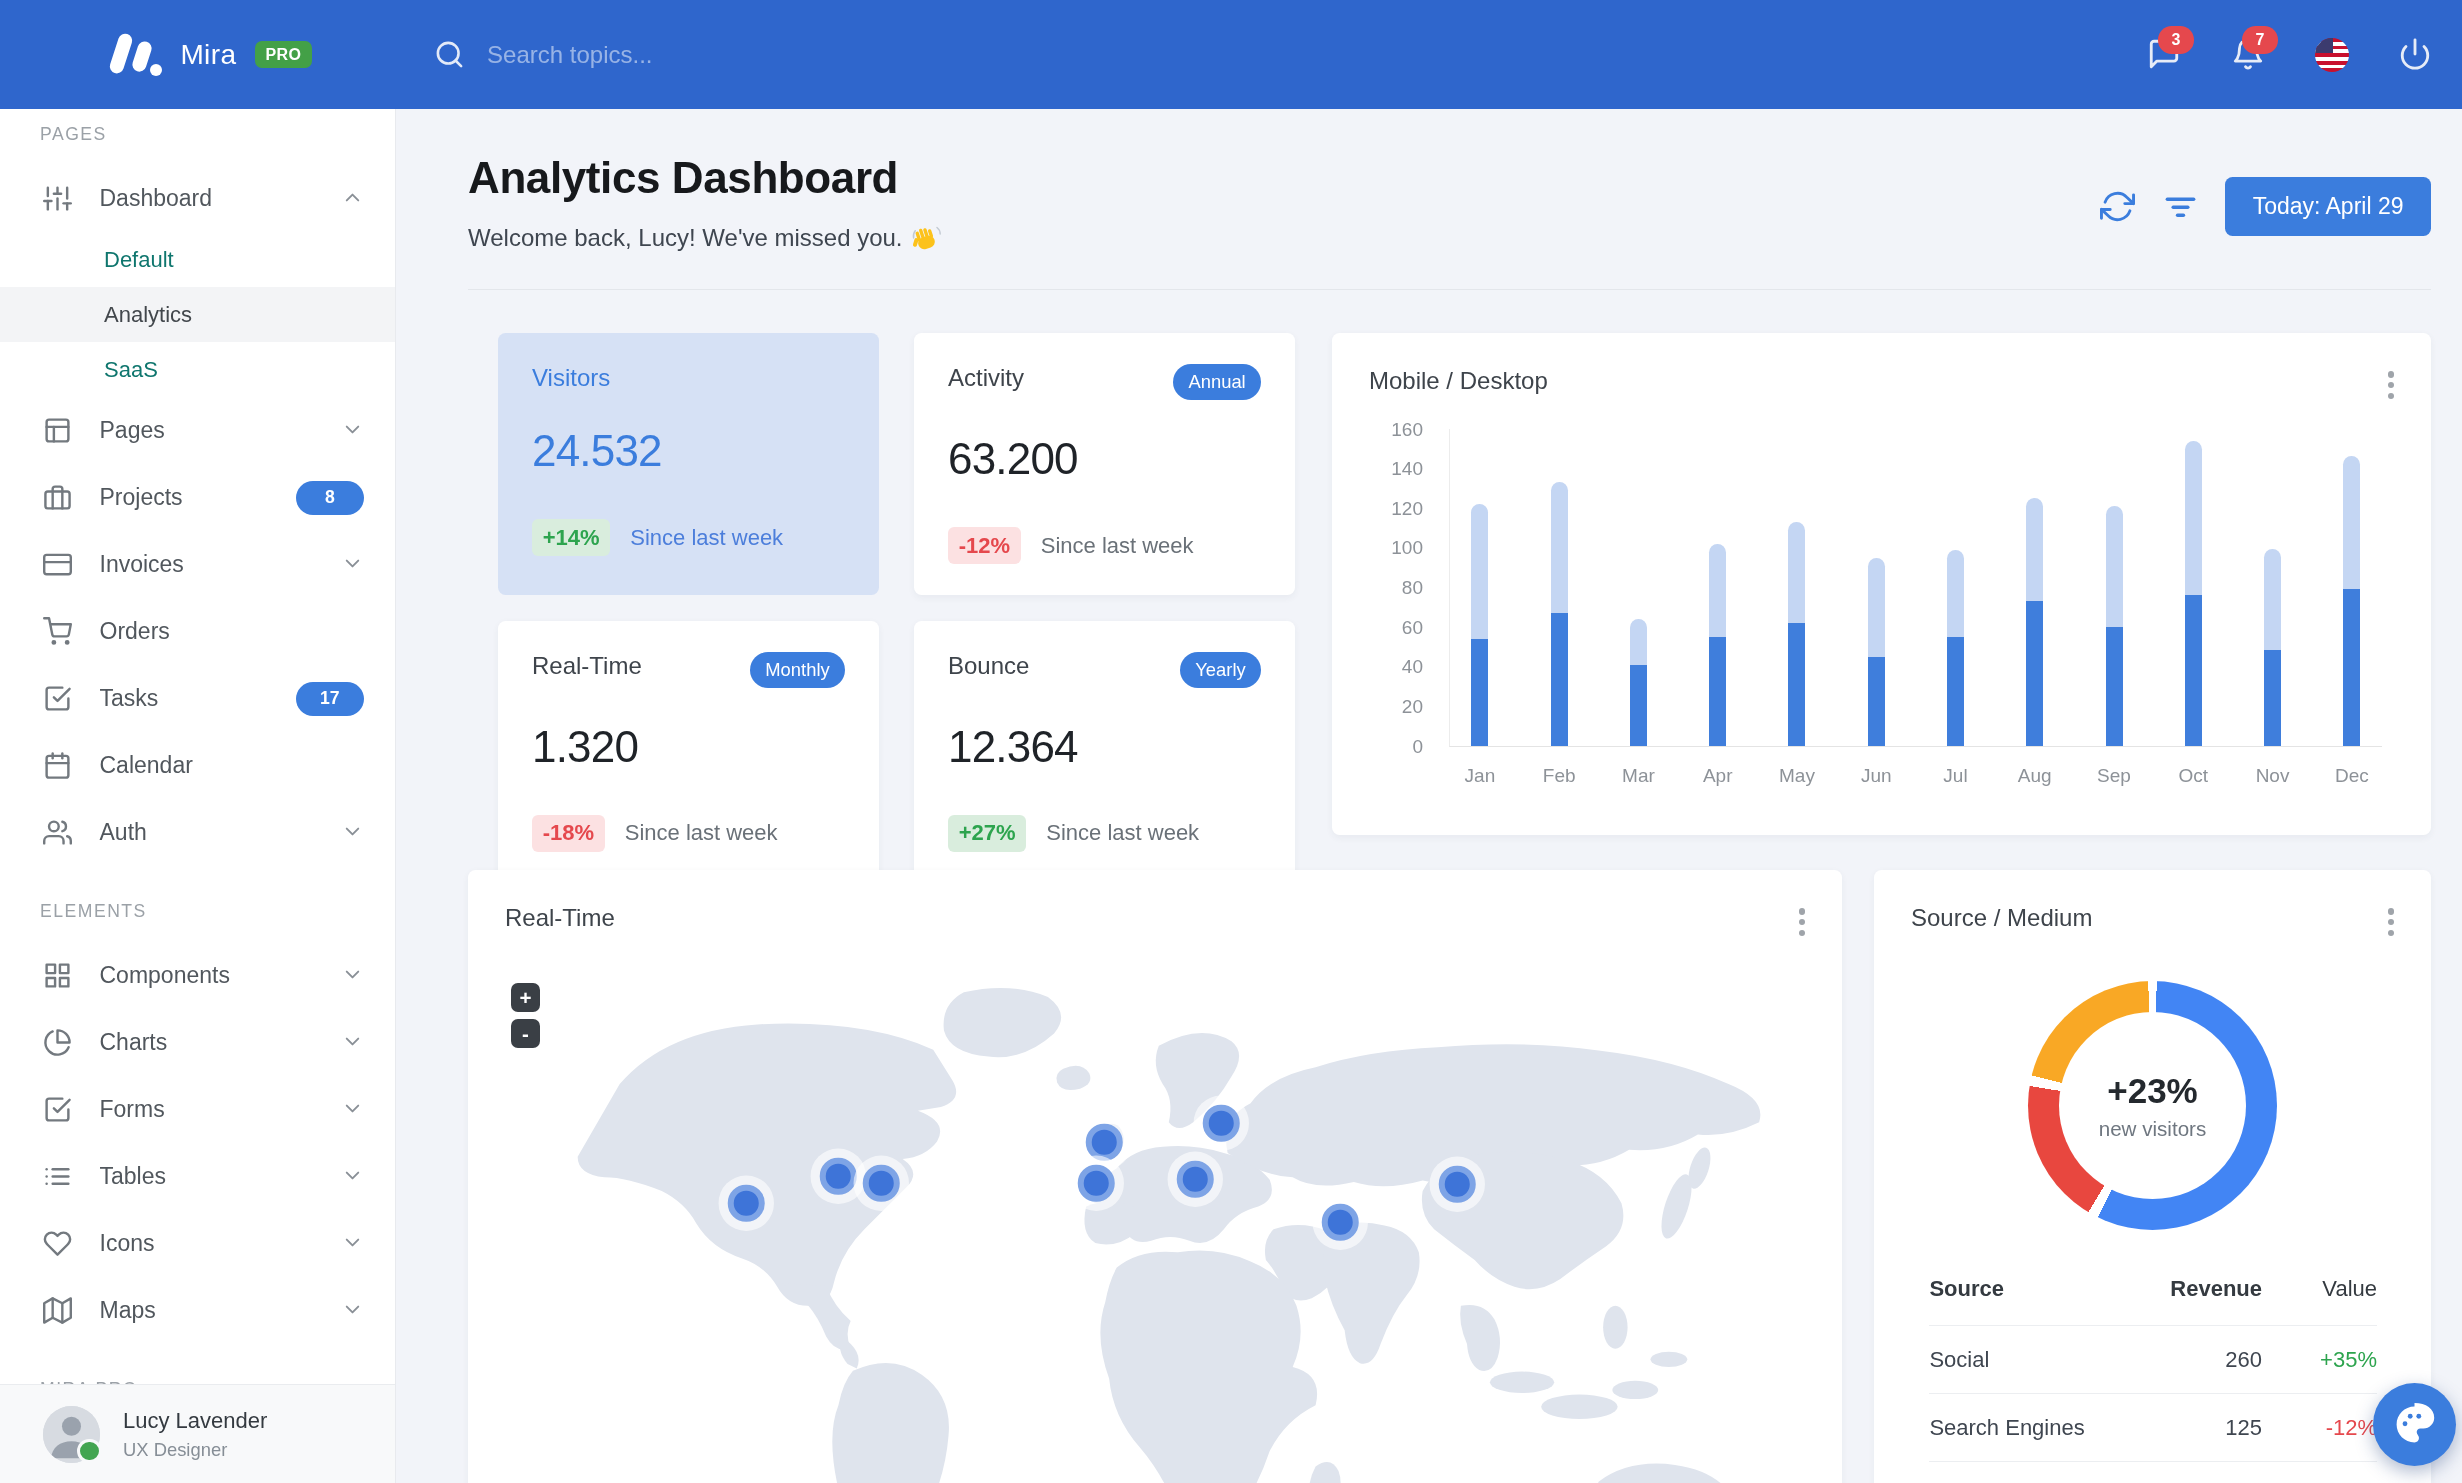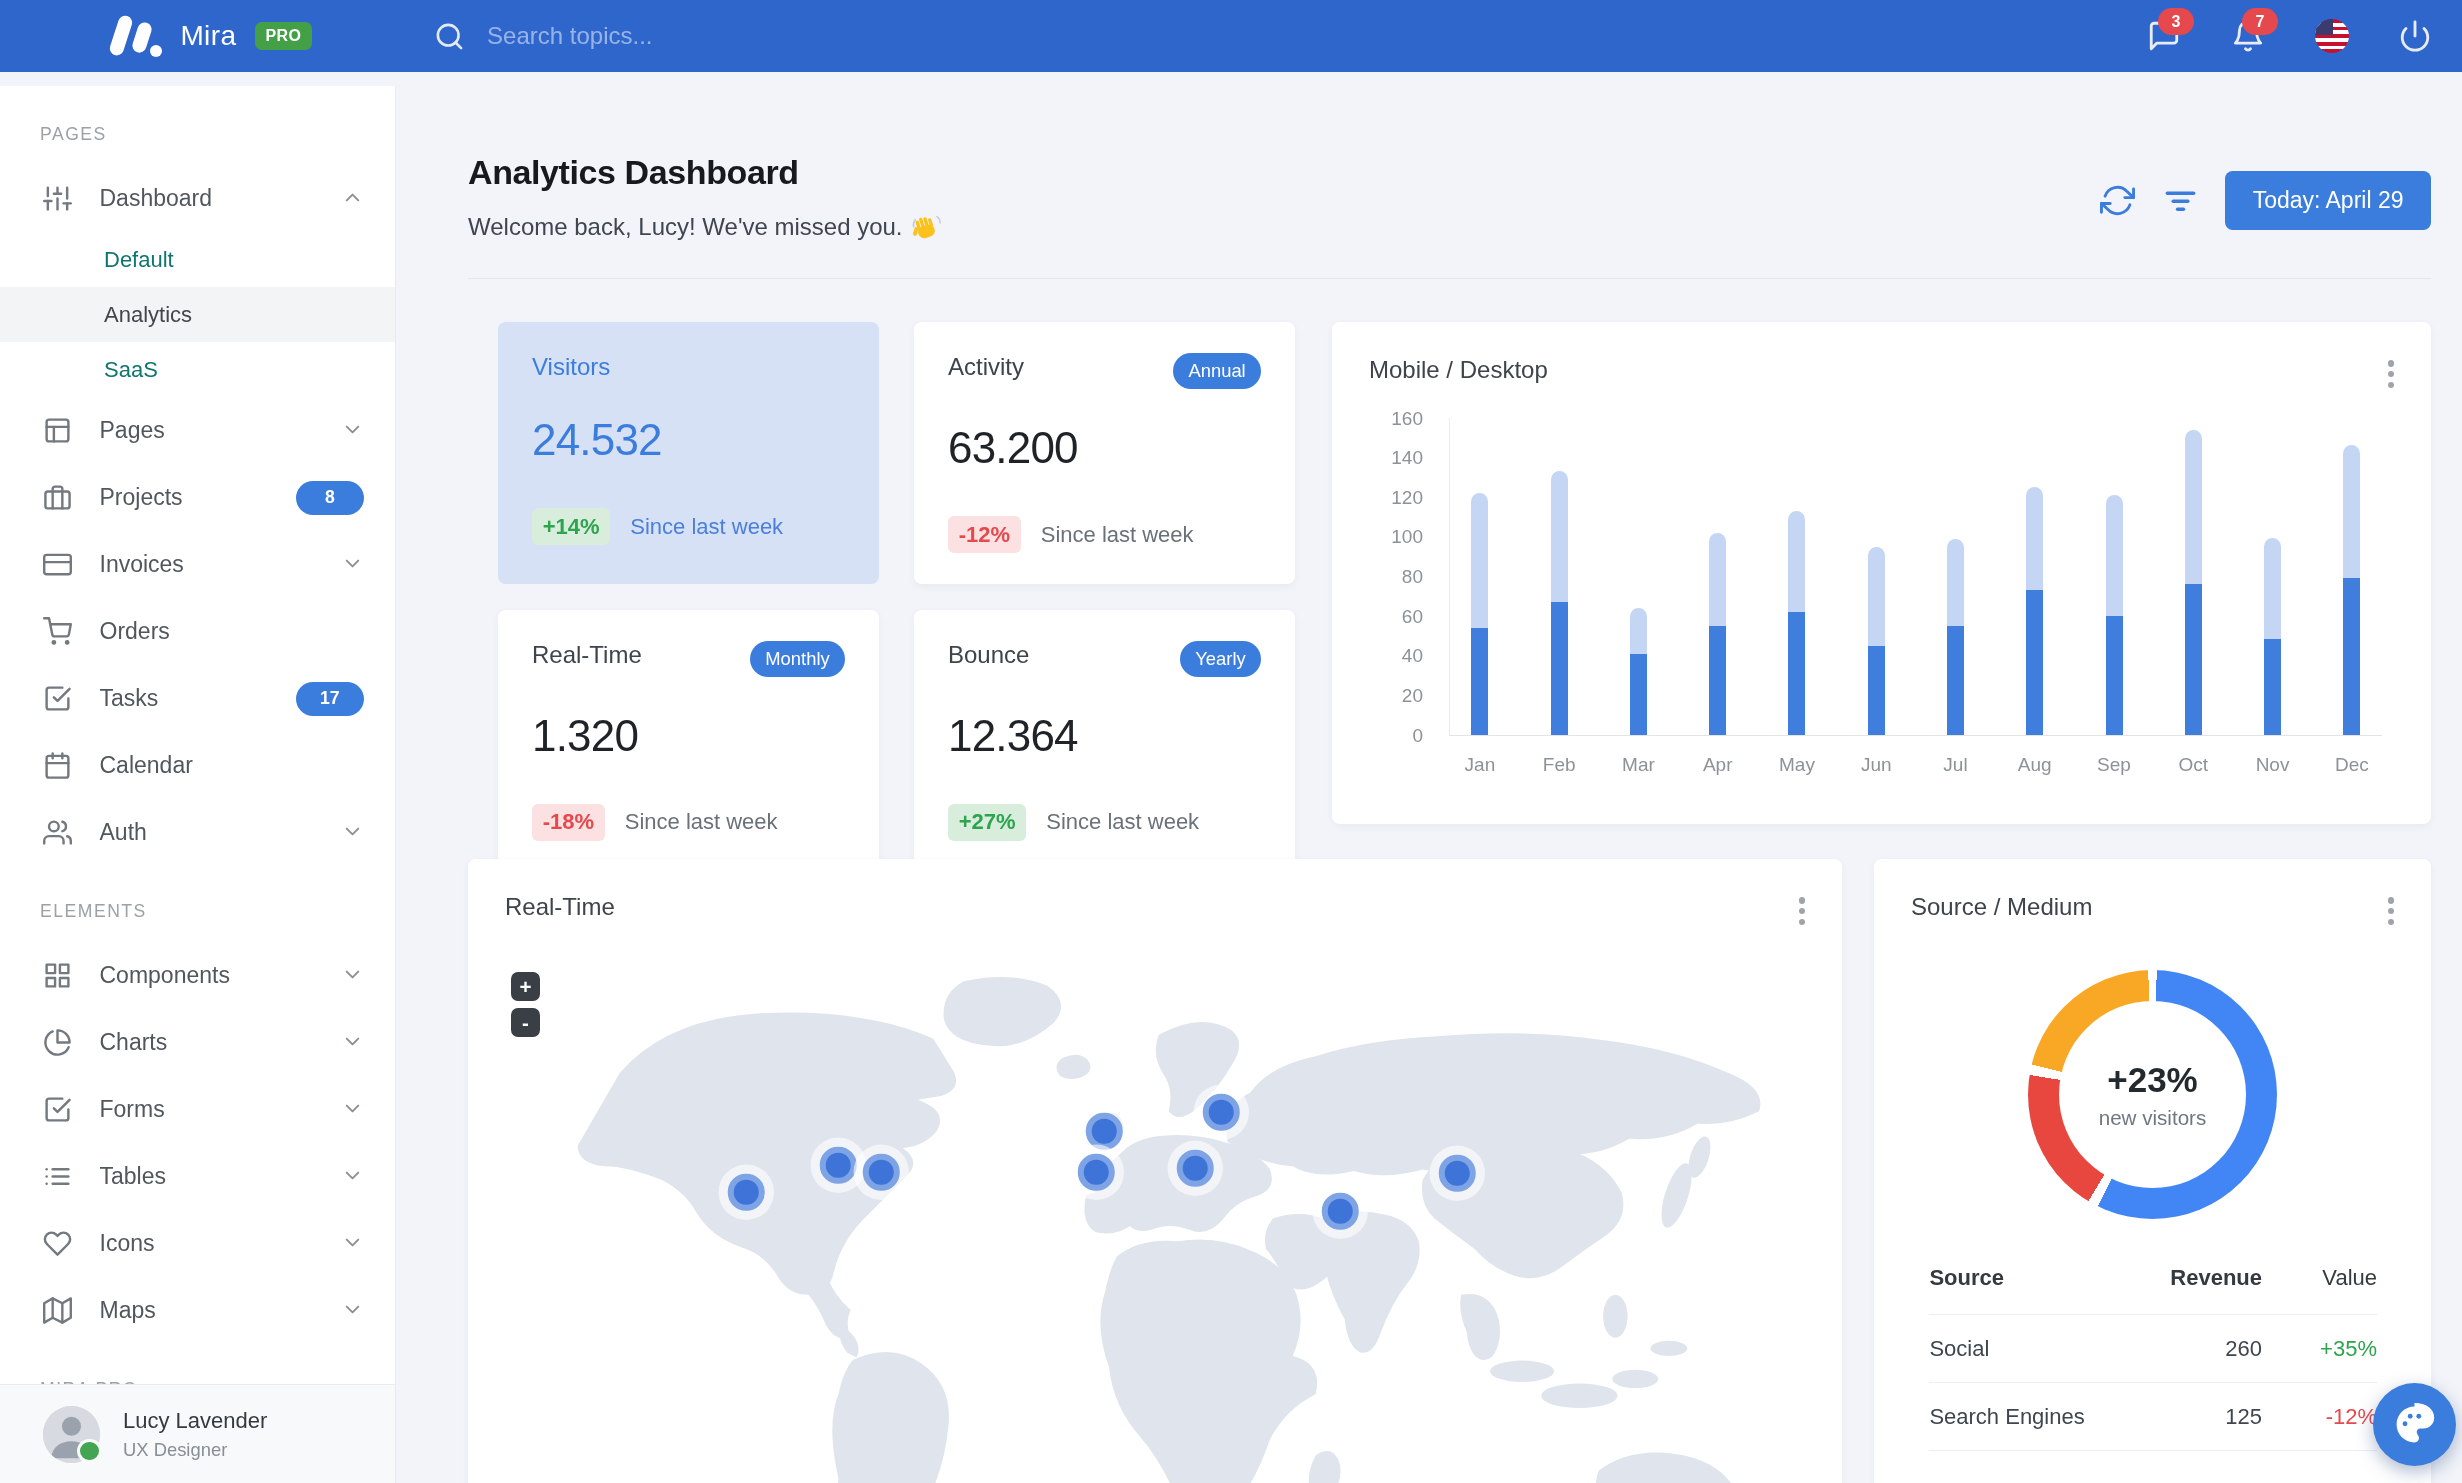--- a/index.html
+++ b/index.html
@@ -1,19 +1,19 @@
 <!DOCTYPE html>
 <html style="font-size:12.2px"><head>
 <meta charset="utf-8">
 <style>
   html,body{margin:0;padding:0;}
   body{width:2462px;height:1484px;overflow:hidden;background:#F2F4F9;
        font-family:"Liberation Sans","DejaVu Sans",sans-serif;position:relative;}
   
-  .navbar{position:absolute;top:0;left:0;right:0;height:72px;background:#2F66CC;
+  .navbar{position:absolute;top:0;left:0;right:0;height:109px;background:#2F66CC;
           display:flex;align-items:center;z-index:30;}
   .brand{display:flex;align-items:center;gap:18.4px;margin-left:112px;}
   .logo-mark{position:relative;width:50px;height:46px;}
   .logo-mark i{position:absolute;background:#fff;border-radius:7.6px;display:block;}
   .logo-b1{width:13.8px;height:41px;left:1.5px;top:1.5px;transform:rotate(18deg);}
   .logo-b2{width:13.8px;height:31px;left:23px;top:9.2px;transform:rotate(18deg);}
   .logo-dot{width:12.2px;height:12.2px;left:38px;top:32px;border-radius:50%!important;}
   .brand-name{color:#fff;font-size:28px;font-weight:500;letter-spacing:0.4px;}
   .brand-pro{background:#43A047;color:#fff;font-size:16px;font-weight:700;
              padding:4.6px 10.7px;border-radius:6.9px;letter-spacing:0.4px;}
@@ -54,21 +54,21 @@
   .avatar{position:relative;width:57px;height:57px;border-radius:50%;background:#D7DBE1;
           display:flex;align-items:flex-end;justify-content:center;overflow:visible;flex:none;}
   .avatar .ph{width:57px;height:57px;border-radius:50%;overflow:hidden;}
   .status-dot{position:absolute;right:-1.5px;bottom:0;width:18.4px;height:18.4px;border-radius:50%;
               background:#43A551;border:3.8px solid #F8F9FA;}
   .u-name{font-size:22px;color:#343A40;}
   .u-role{font-size:18.4px;color:#868E96;margin-top:4.6px;}
   
   .main{position:absolute;left:395px;top:86px;right:0;bottom:0;padding:67px 31px 0 73px;}
   .page-head{display:flex;justify-content:space-between;}
-  .page-title{font-size:34px;font-weight:650;color:#17191C;letter-spacing:-0.4px;margin:0;}
+  .page-title{font-size:44px;font-weight:650;color:#17191C;letter-spacing:-0.4px;margin:0;}
   .welcome{font-size:24px;color:#3F4650;margin-top:21.4px;display:flex;align-items:center;gap:9.2px;}
   .head-actions{display:flex;align-items:center;gap:27.5px;margin-top:7.6px;}
   .act-ic{width:35px;height:35px;cursor:pointer;}
   .act-ic svg{width:35px;height:35px;stroke:#3B7DDD;}
   .today-btn{background:#3B7DDD;color:#fff;font-size:23px;font-weight:500;border:none;
              border-radius:7.6px;padding:16px 27.5px;cursor:pointer;font-family:inherit;}
   .head-divider{border:none;border-top:1.5px solid #E3E6EB;margin:37px 0 0 0;}
   .row1{display:flex;gap:37px;margin-top:43px;height:502px;}
   .stats-grid{width:797px;display:grid;grid-template-columns:1fr 1fr;column-gap:35px;row-gap:26px;margin-left:30px;}
   .card{background:#fff;border-radius:7.6px;box-shadow:0 2.3px 7.6px rgba(40,50,70,.05);}

